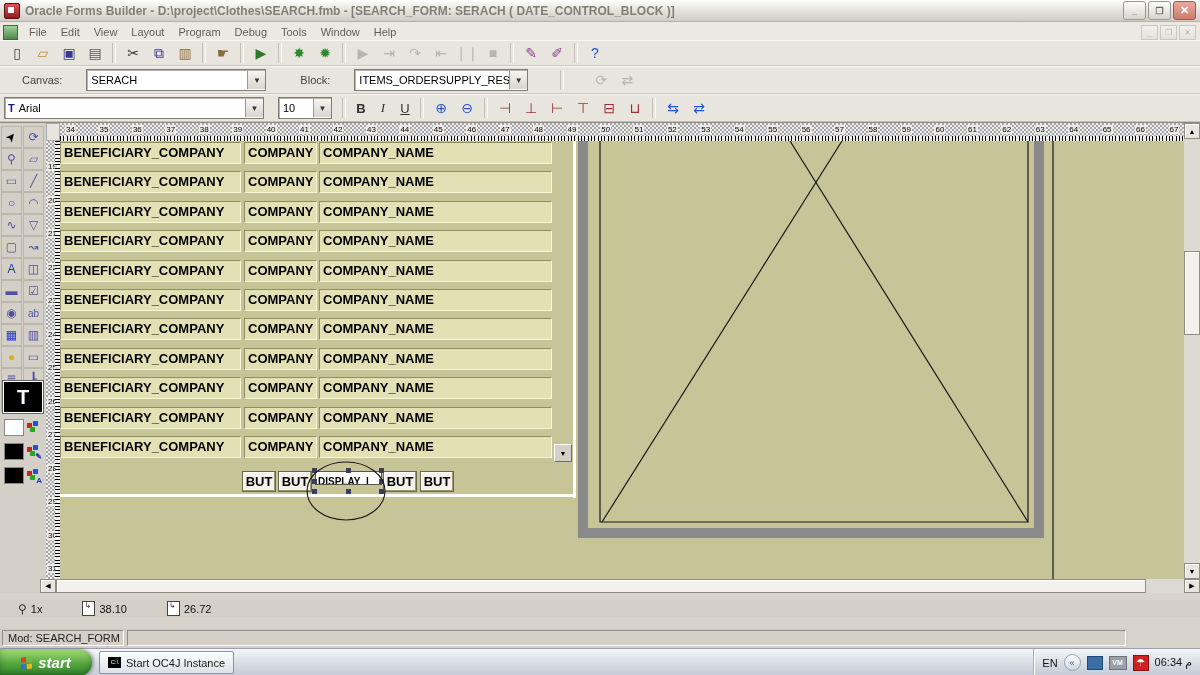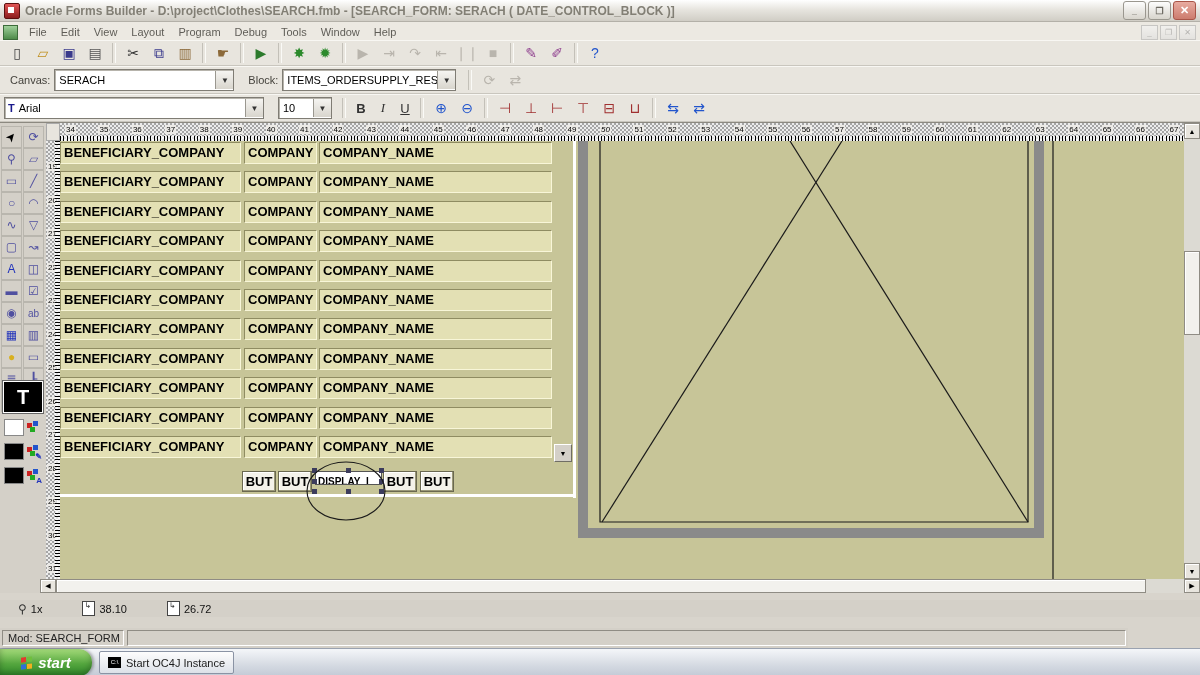--- a/index.html
+++ b/index.html
@@ -24,21 +24,21 @@
   #menubar .childicon{width:13px;height:13px;margin:0 4px 0 3px;background:linear-gradient(#9fd09a,#4e8b4a);
     border:1px solid #3c6b3a;}
   .menuitem{padding:2px 7px;color:#5f5d57;}
   #mdibtns{margin-left:auto;display:flex;gap:2px;margin-right:4px;opacity:.55;}
   .mdibtn{width:15px;height:13px;border:1px solid #aaa;background:linear-gradient(#f6f6f6,#ddd);
     font-size:8px;color:#888;display:flex;align-items:center;justify-content:center;}
   
   .tbar{position:absolute;left:0;width:1200px;background:#e8e5de;border-top:1px solid #f8f7f3;
     border-bottom:1px solid #c9c6be;display:flex;align-items:center;box-sizing:border-box;}
   #toolbar1{top:40px;height:26px;padding-left:4px;}
-  #toolbar2{top:66px;height:28px;padding-left:10px;}
+  #toolbar2{top:66px;height:28px;padding-left:22px;gap:20px;}
   #toolbar3{top:94px;height:28px;padding-left:4px;}
   .tbtn{width:24px;height:22px;display:flex;align-items:center;justify-content:center;
     border:1px solid transparent;}
   .tbtn .glyph{font-size:14px;line-height:1;}
   .tbtn.dis .glyph{color:#b9b5ad;}
   .tsep{width:2px;height:20px;margin:0 4px;border-left:1px solid #c3c0b8;border-right:1px solid #fafaf7;}
   .combo{height:20px;background:#fff;border:1px solid #7f7c74;box-shadow:inset 1px 1px 0 #b7b4ac;
     display:flex;align-items:center;font-size:11px;color:#000;}
   .combo .val{flex:1;padding:0 4px;white-space:nowrap;overflow:hidden;}
   .combo .drop{width:17px;height:18px;background:linear-gradient(#f5f4f1,#d8d5cd);
@@ -592,15 +592,23 @@
           <i style="background:#f2b11e"></i>
       </span>
       <span>start</span>
     </div>
     <div id="tasks" style="display: flex;">
         <div class="task">
           <span class="cmdic">C:\</span>
           <span>Start OC4J Instance</span>
         </div>
       </div>
+    <div id="tray">
+      <span class="lang">EN</span>
+      <span class="chev">«</span>
+      <span class="net"></span>
+      <span class="vm">VM</span>
+      <span class="av">☂</span>
+      <span class="clock">06:34 م</span>
+    </div>
   </div>
 
 </div>
 
 </body></html>

